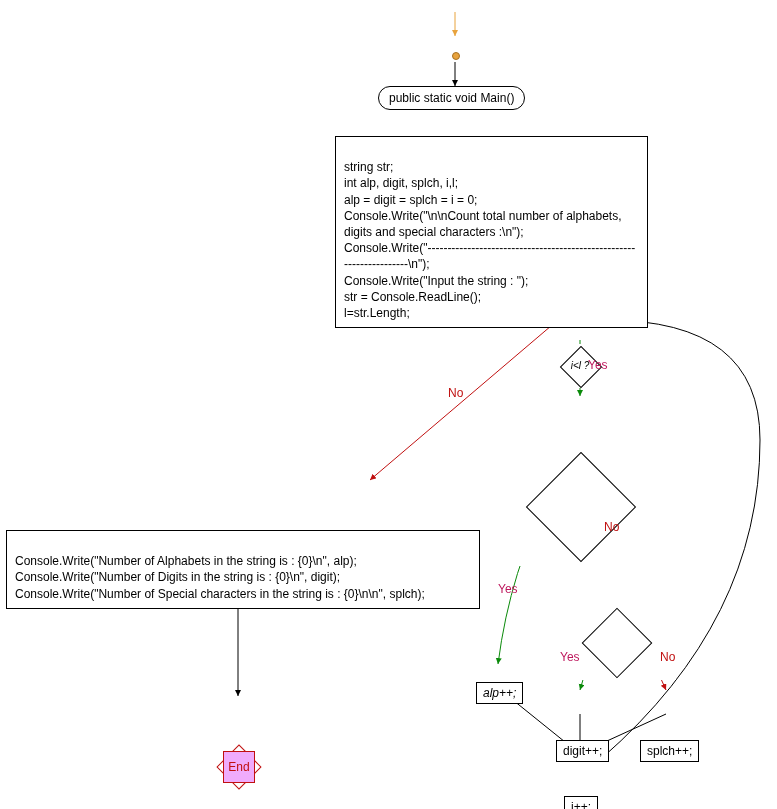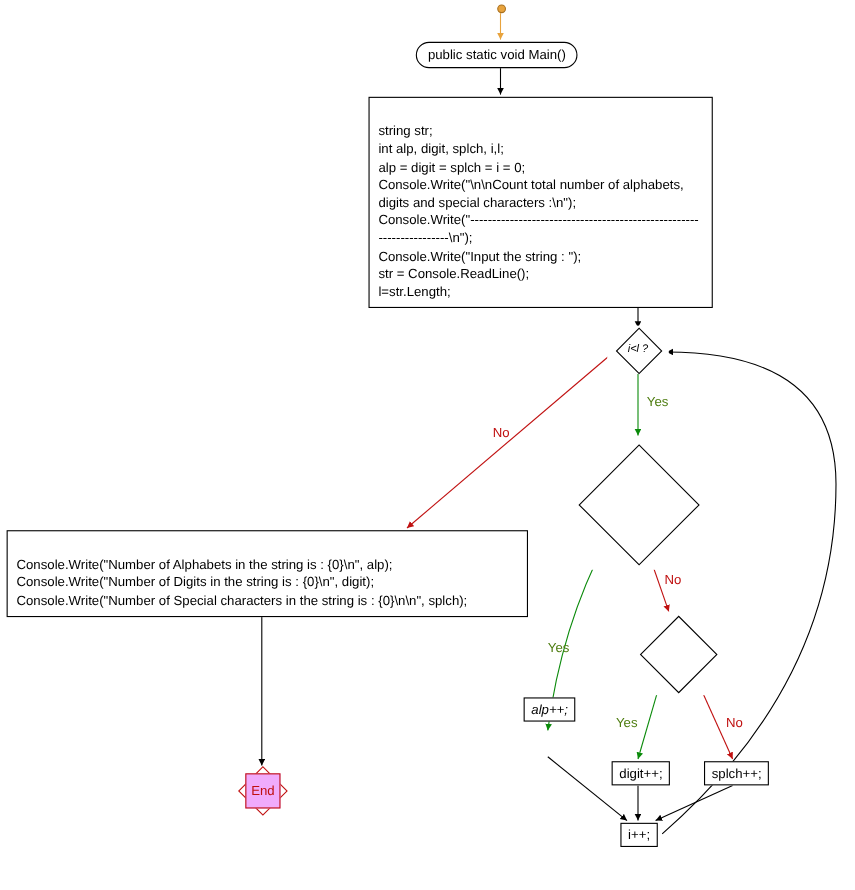--- a/index.html
+++ b/index.html
@@ -9,20 +9,21 @@
     font-size: 12px;
     background: #fff;
     width: 777px;
     height: 809px;
     position: relative;
   }
   .node {
     position: absolute;
     background: #fff;
     text-align: center;
+    margin-top: 48px;
   }
   .entry-dot {
     width: 6px;
     height: 6px;
     border-radius: 50%;
     background: #e8a33d;
     border: 1px solid #a87020;
   }
   .rounded-box {
     border: 1px solid #000;
@@ -52,21 +53,21 @@
     transform: translate(-50%, -50%);
     line-height: 1.25;
     z-index: 2;
     font-size: 10px;
     font-style: italic;
   }
   .edge-label {
     position: absolute;
     font-size: 12px;
   }
-  .edge-yes { color: #4d7c0f; }
+  .edge-yes { color: #be185d; }
   .edge-no { color: #c01010; }
   svg.edges {
     position: absolute;
     top: 0; left: 0;
     width: 777px;
     height: 809px;
     pointer-events: none;
   }
   .end-box {
     position: absolute;

